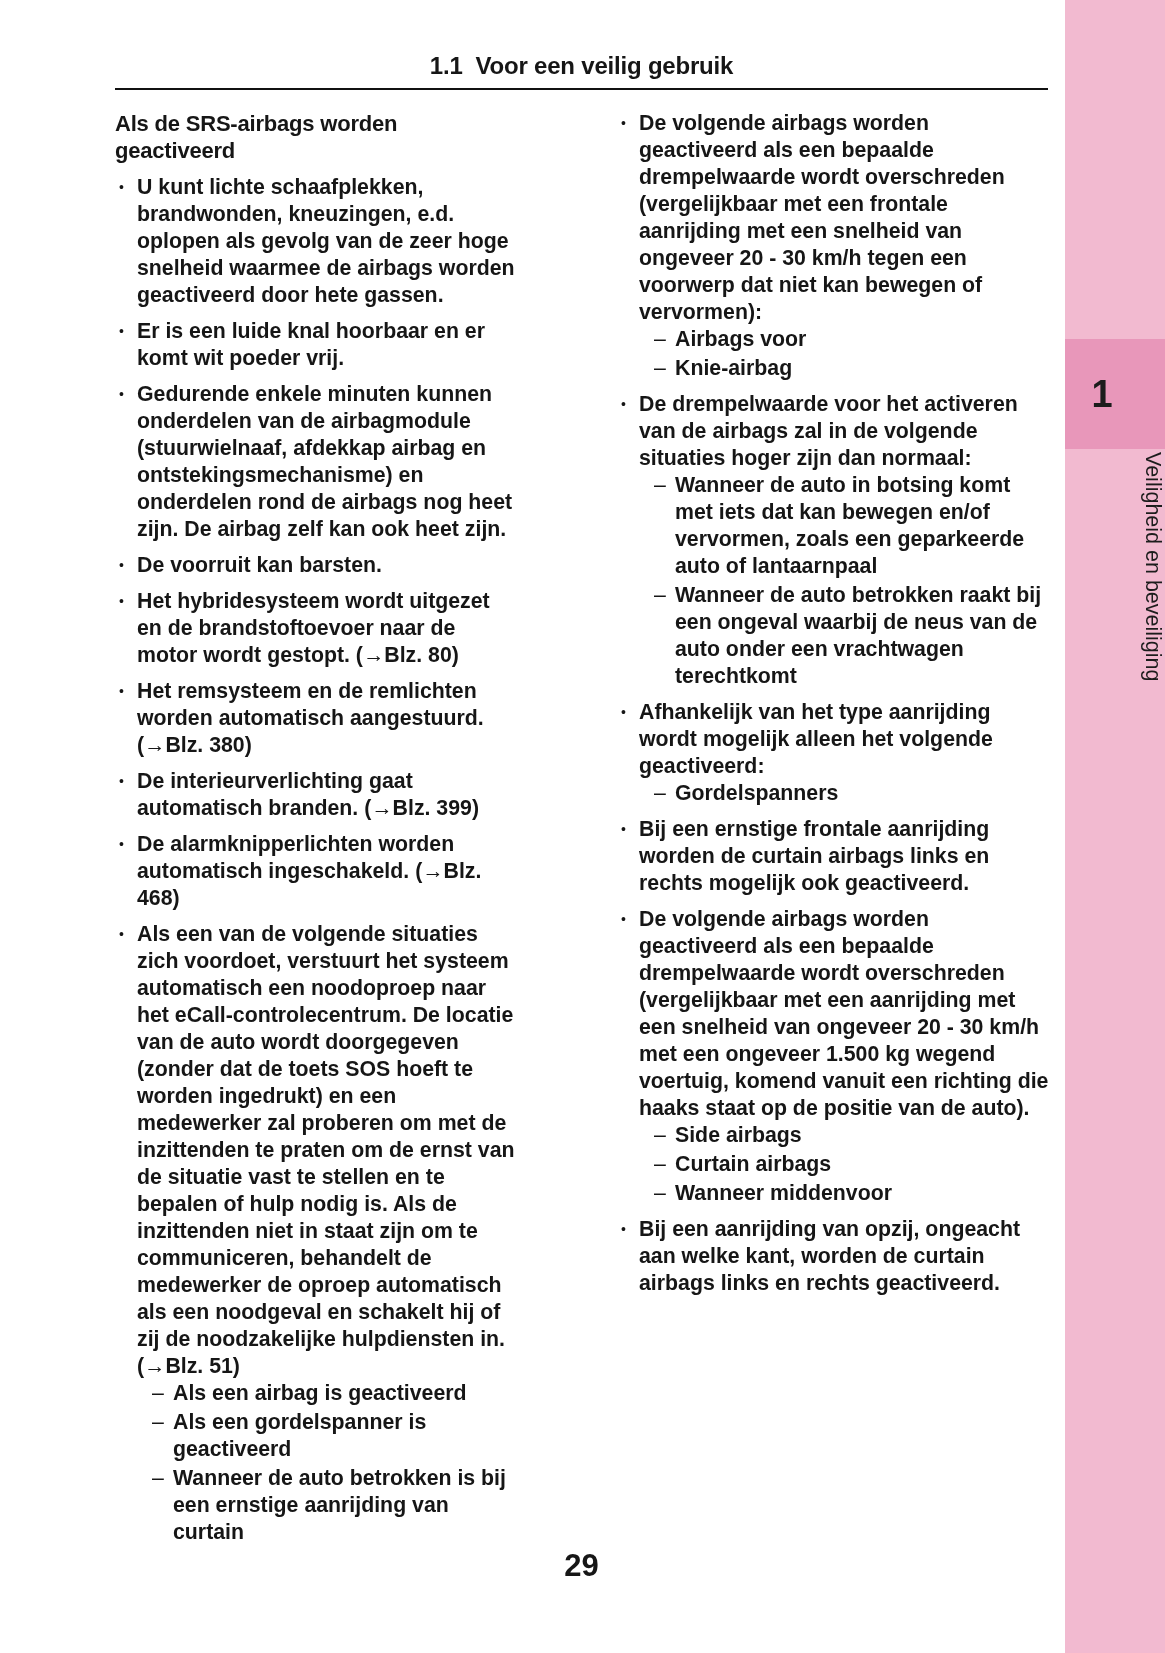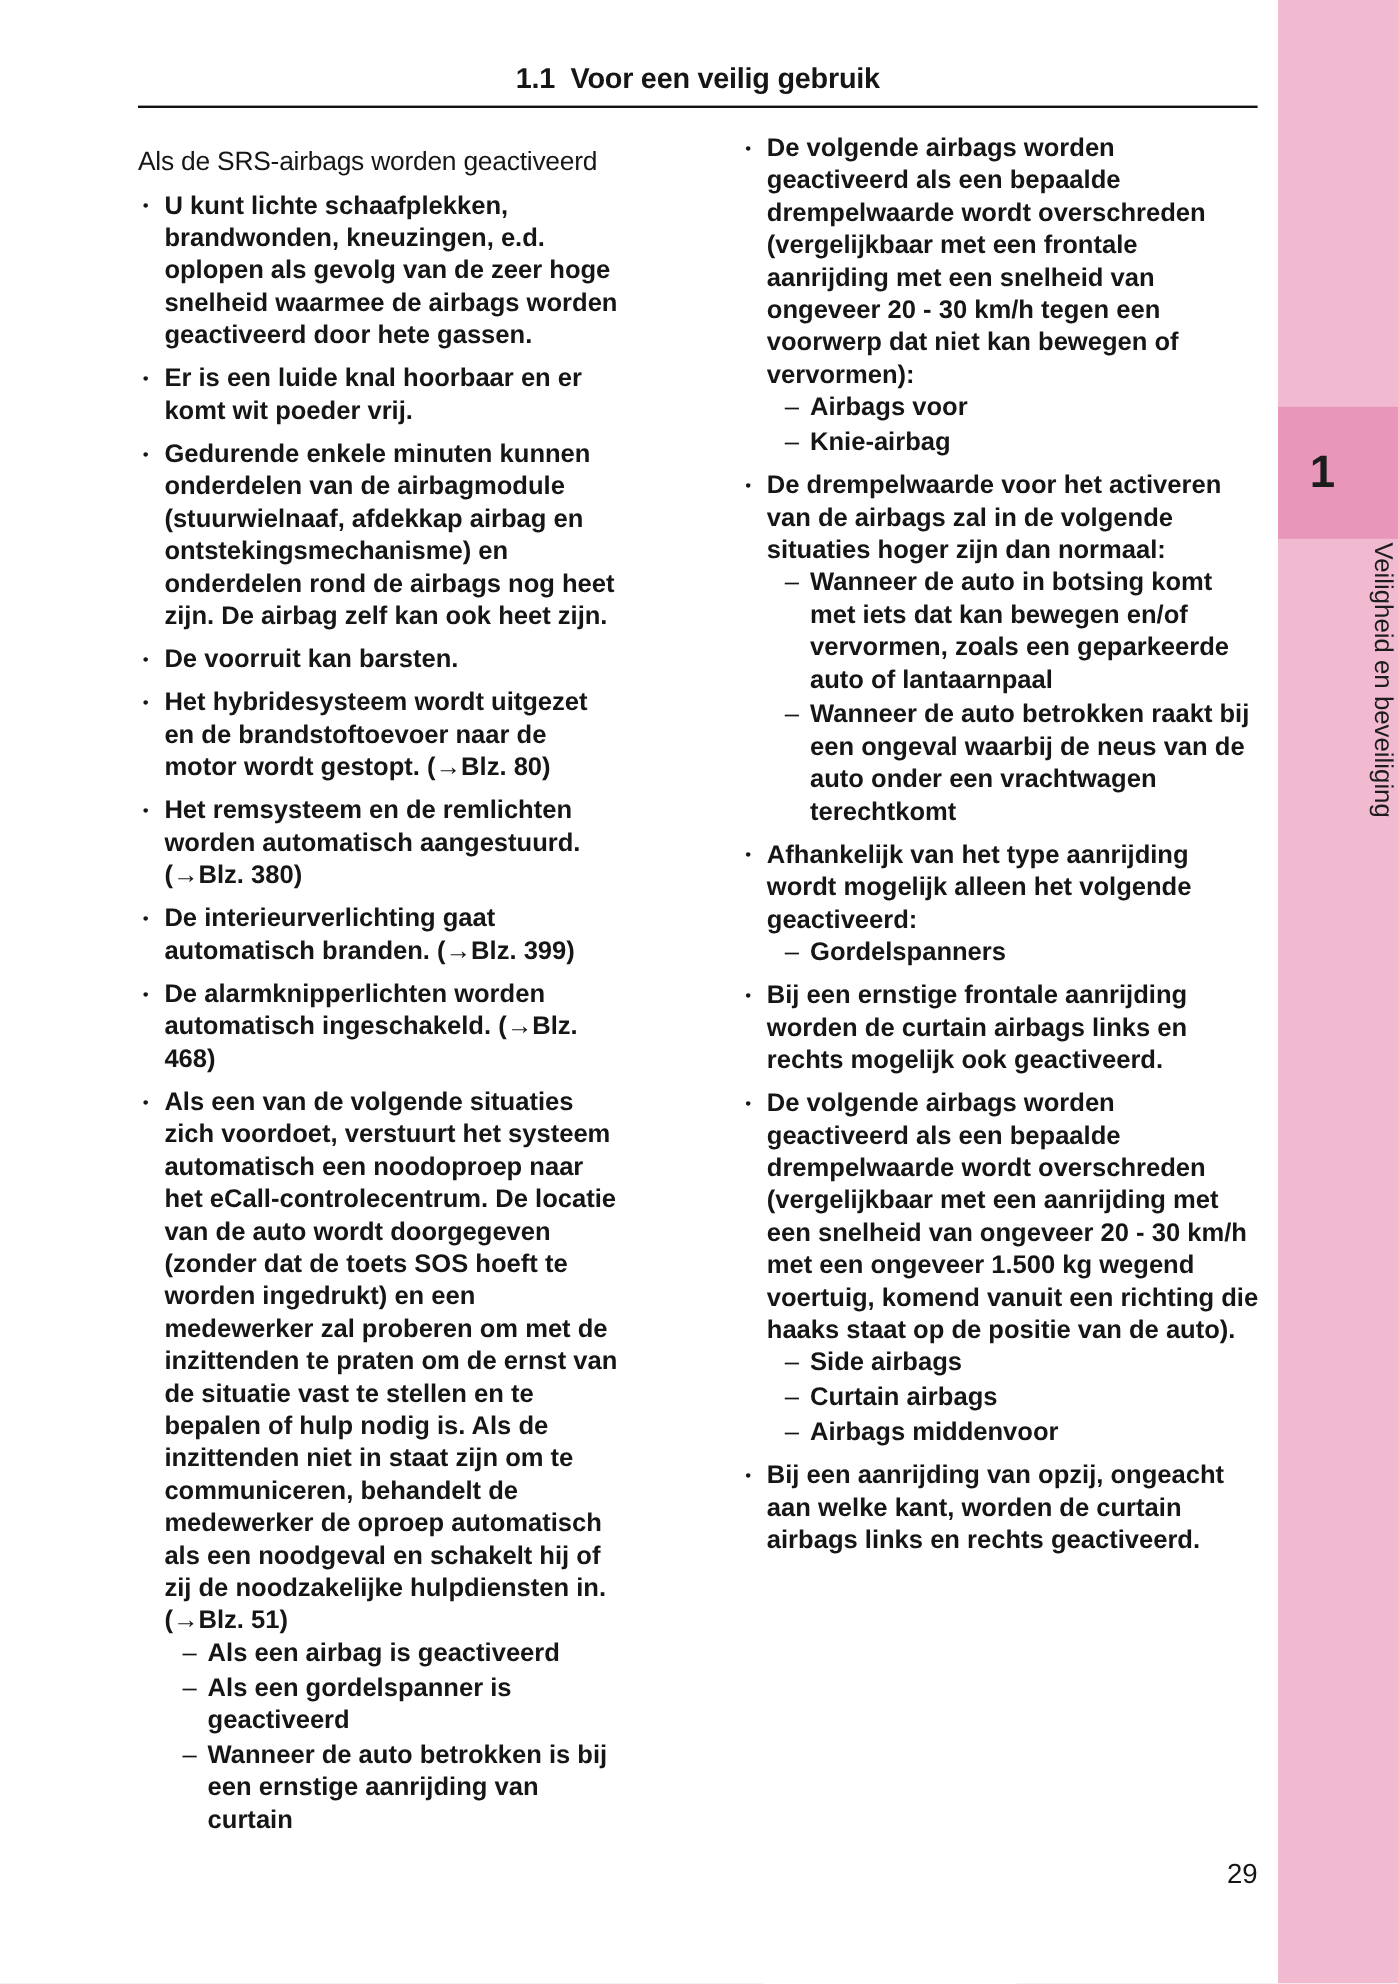--- a/index.html
+++ b/index.html
@@ -30,33 +30,33 @@
   }
   .header-rule {
     position:absolute; top:88px; left:115px; width:933px; height:0;
     border-top:2px solid #111111;
   }
   
   .col { position:absolute; top:110px; font-size:21.3px; line-height:27px; }
   .col-left  { left:115px; width:400px; }
   .col-right { left:617px; width:433px; }
   .heading {
-    margin:11px 0 10px 0; font-size:22px; line-height:27px; font-weight:normal;
+    margin:0 0 10px 0; font-size:22px; line-height:27px; font-weight:bold;
     letter-spacing:-0.2px;
   }
   .item { display:flex; margin-bottom:9px; }
   .item .txt { flex:1;font-weight:bold; }
   .bullet .marker { width:22px; flex:0 0 22px; font-size:14px; line-height:27px; padding-left:4px; box-sizing:border-box; }
   .dash { margin-left:37px; margin-bottom:2px; }
   .dash .marker { width:21px; flex:0 0 21px; line-height:27px; }
   .heading + .dash, .item + .heading { margin-top:18px; }
   
   .page-number {
     position:absolute; top:1548px; left:115px; width:933px;
-    text-align:right; font-weight:normal; font-size:23px;
+    text-align:center; font-weight:bold; font-size:31px;
   }
 </style>
 </head>
 <body>
 
 <div class="page">
 
   <aside class="sidebar" style="background: rgb(242, 186, 208);">
     <div class="chapter-tab" style="background: rgb(232, 151, 186);">
       <span>1</span>
@@ -162,21 +162,21 @@
       <div class="item dash">
         <span class="marker">–</span>
         <span class="txt">Side airbags</span>
       </div>
       <div class="item dash">
         <span class="marker">–</span>
         <span class="txt">Curtain airbags</span>
       </div>
       <div class="item dash" style="margin-bottom: 9px;">
         <span class="marker">–</span>
-        <span class="txt">Airbags middenvoor</span>
+        <span class="txt">Wanneer middenvoor</span>
       </div>
       <div class="item bullet">
         <span class="marker">•</span>
         <span class="txt">Bij een aanrijding van opzij, ongeacht aan welke kant, worden de curtain airbags links en rechts geactiveerd.</span>
       </div>
     </section>
 
   <div class="page-number">29</div>
 
 </div>

